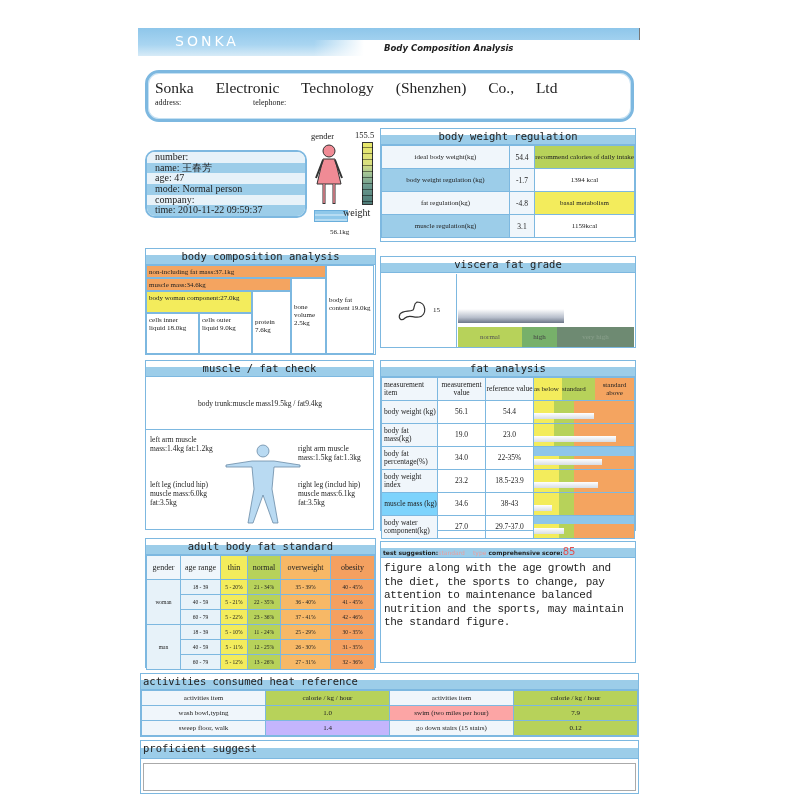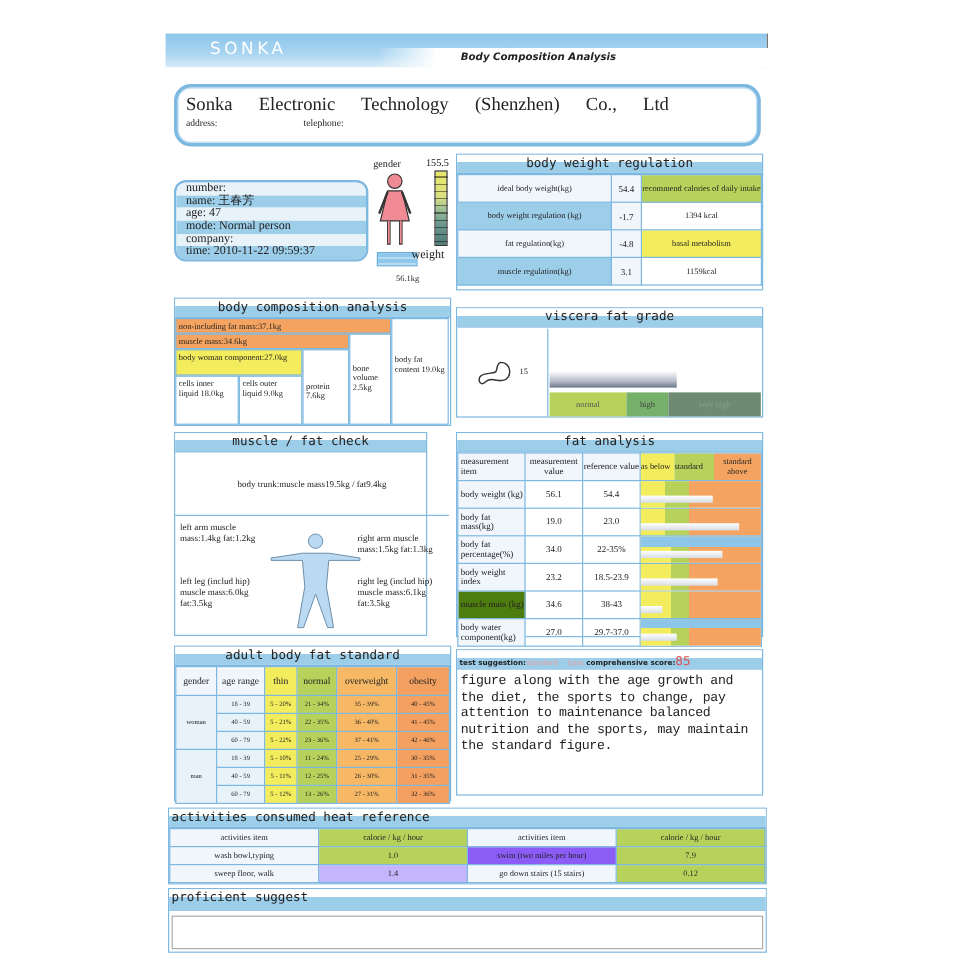--- a/index.html
+++ b/index.html
@@ -146,21 +146,21 @@
     <svg class="abs" style="left:16px;top:43px" width="32" height="22">
       <path d="M20 2 C30 2 30 16 22 17 C16 18 12 14 8 18 C4 22 1 18 3 14 C6 10 12 12 16 10 C18 8 16 4 20 2 Z" fill="#fff" stroke="#333" stroke-width="1.2"></path>
     </svg>
     <div class="abs serif" style="left:52px;top:49px;font-size:7px;">15</div>
     <div class="abs" style="left:77px;top:52px;width:106px;height:14px;background:linear-gradient(180deg,#fff 0%,#b8bfcc 60%,#6d7789 100%);"></div>
     <div class="abs serif" style="left:77px;top:70px;width:64px;height:20px;background:#b7d25a;font-size:7px;text-align:center;line-height:20px;color:#555;">normal</div>
     <div class="abs serif" style="left:141px;top:70px;width:35px;height:20px;background:#77b06a;font-size:7px;text-align:center;line-height:20px;color:#444;">high</div>
     <div class="abs serif" style="left:176px;top:70px;width:77px;height:20px;background:#6e8a72;font-size:7px;text-align:center;line-height:20px;color:#8aa08c;">very high</div>
   </div>
 
-  <div class="panel" style="left:145px;top:360px;width:211px;height:170px;">
+  <div class="panel" style="left:145px;top:360px;width:229px;height:170px;">
     <div class="panel-title">muscle / fat check</div>
     <div class="abs serif" style="left:0;top:17px;width:228px;height:52px;border-bottom:1px solid #7db8e0;text-align:center;line-height:52px;font-size:7.5px;">body trunk:muscle mass19.5kg / fat9.4kg</div>
     <div class="abs serif" style="left:4px;top:74px;width:70px;font-size:7.5px;line-height:9px;">left arm muscle mass:1.4kg fat:1.2kg</div>
     <div class="abs serif" style="left:152px;top:83px;width:76px;font-size:7.5px;line-height:9px;">right arm muscle mass:1.5kg fat:1.3kg</div>
     <div class="abs serif" style="left:4px;top:119px;width:70px;font-size:7.5px;line-height:9px;">left leg (includ hip) muscle mass:6.0kg fat:3.5kg</div>
     <div class="abs serif" style="left:152px;top:119px;width:76px;font-size:7.5px;line-height:9px;">right leg (includ hip) muscle mass:6.1kg fat:3.5kg</div>
     <svg class="abs" style="left:78px;top:82px" width="78" height="82">
       <circle cx="39" cy="8" r="6" fill="#b9daf2" stroke="#6a8aa6" stroke-width="0.8"></circle>
       <path d="M2 22 L28 18 L50 18 L76 22 L76 24 L50 24 L48 46 L54 80 L49 80 L39 52 L29 80 L24 80 L30 46 L28 24 L2 24 Z" fill="#b9daf2" stroke="#6a8aa6" stroke-width="0.8"></path>
     </svg>
@@ -216,21 +216,21 @@
         <td class="itm" style="background:#f0f6fb;">body weight index</td>
         <td>23.2</td>
         <td>18.5-23.9</td>
         <td style="padding:0;">
               <div style="height:22px;background:linear-gradient(90deg,#f3ec5c 0 25%,#b7d25a 25% 40%,#f4a460 40% 100%);position:relative;">
                 <div style="position:absolute;left:0;top:12px;width:64%;height:6px;background:linear-gradient(180deg,#fff,#d7dde4);"></div>
               </div>
             </td>
       </tr>
       <tr class="rw">
-        <td class="itm" style="background:#4d7c0f;">muscle mass (kg)</td>
+        <td class="itm" style="background:#7dd3fc;text-align:center;">muscle mass (kg)</td>
         <td>34.6</td>
         <td>38-43</td>
         <td style="padding:0;">
               <div style="height:22px;background:linear-gradient(90deg,#f3ec5c 0 25%,#b7d25a 25% 40%,#f4a460 40% 100%);position:relative;">
                 <div style="position:absolute;left:0;top:12px;width:18%;height:6px;background:linear-gradient(180deg,#fff,#d7dde4);"></div>
               </div>
             </td>
       </tr>
       <tr class="rw">
         <td class="itm" style="background:#f0f6fb;">body water component(kg)</td>
@@ -321,21 +321,21 @@
       <tbody>
           <tr>
         <td style="background:#f0f6fb;width:25%;">activities item</td>
         <td style="background:#b7d25a;width:25%;">calorie / kg / hour</td>
         <td style="background:#f0f6fb;width:25%;">activities item</td>
         <td style="background:#b7d25a;">calorie / kg / hour</td>
       </tr>
       <tr>
         <td style="background:#f0f6fb;">wash bowl,typing</td>
         <td style="background:#b7d25a;">1.0</td>
-        <td style="background:#8b5cf6;">swim (two miles per hour)</td>
+        <td style="background:#fca5a5;">swim (two miles per hour)</td>
         <td style="background:#b7d25a;">7.9</td>
       </tr>
       <tr>
         <td style="background:#f0f6fb;">sweep floor, walk</td>
         <td style="background:#c4b5fd;">1.4</td>
         <td style="background:#f0f6fb;">go down stairs (15 stairs)</td>
         <td style="background:#b7d25a;">0.12</td>
       </tr>
     </tbody>
       </table>

